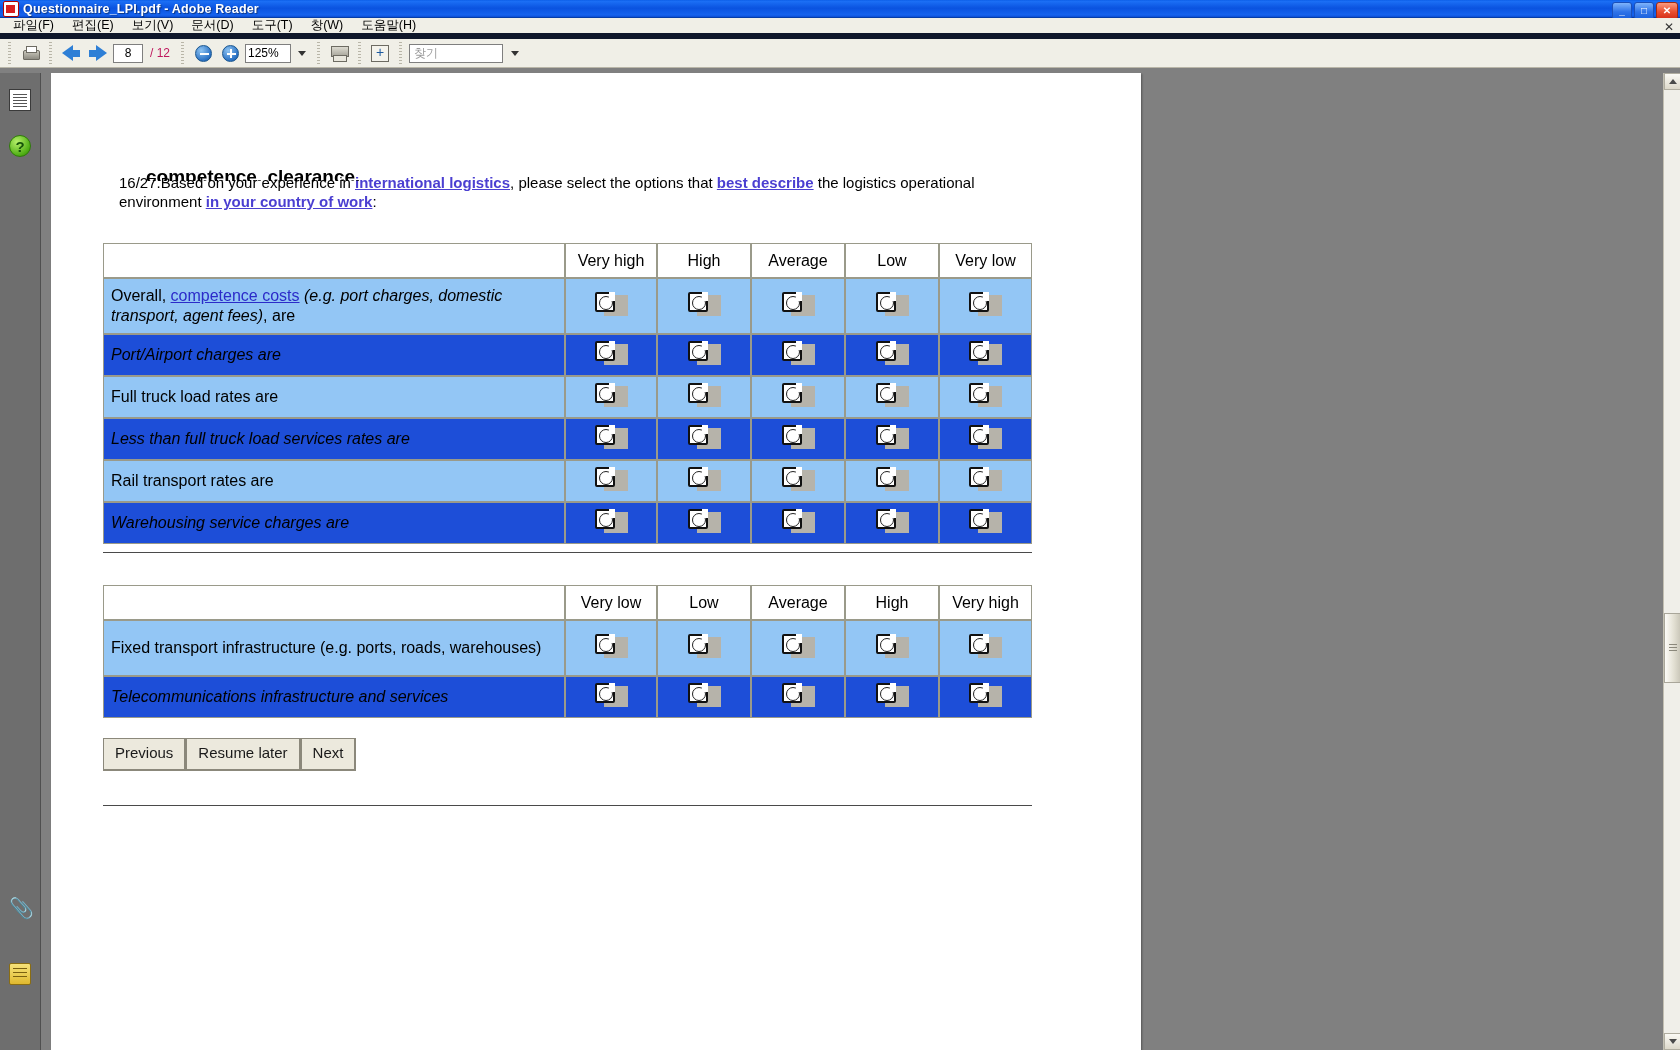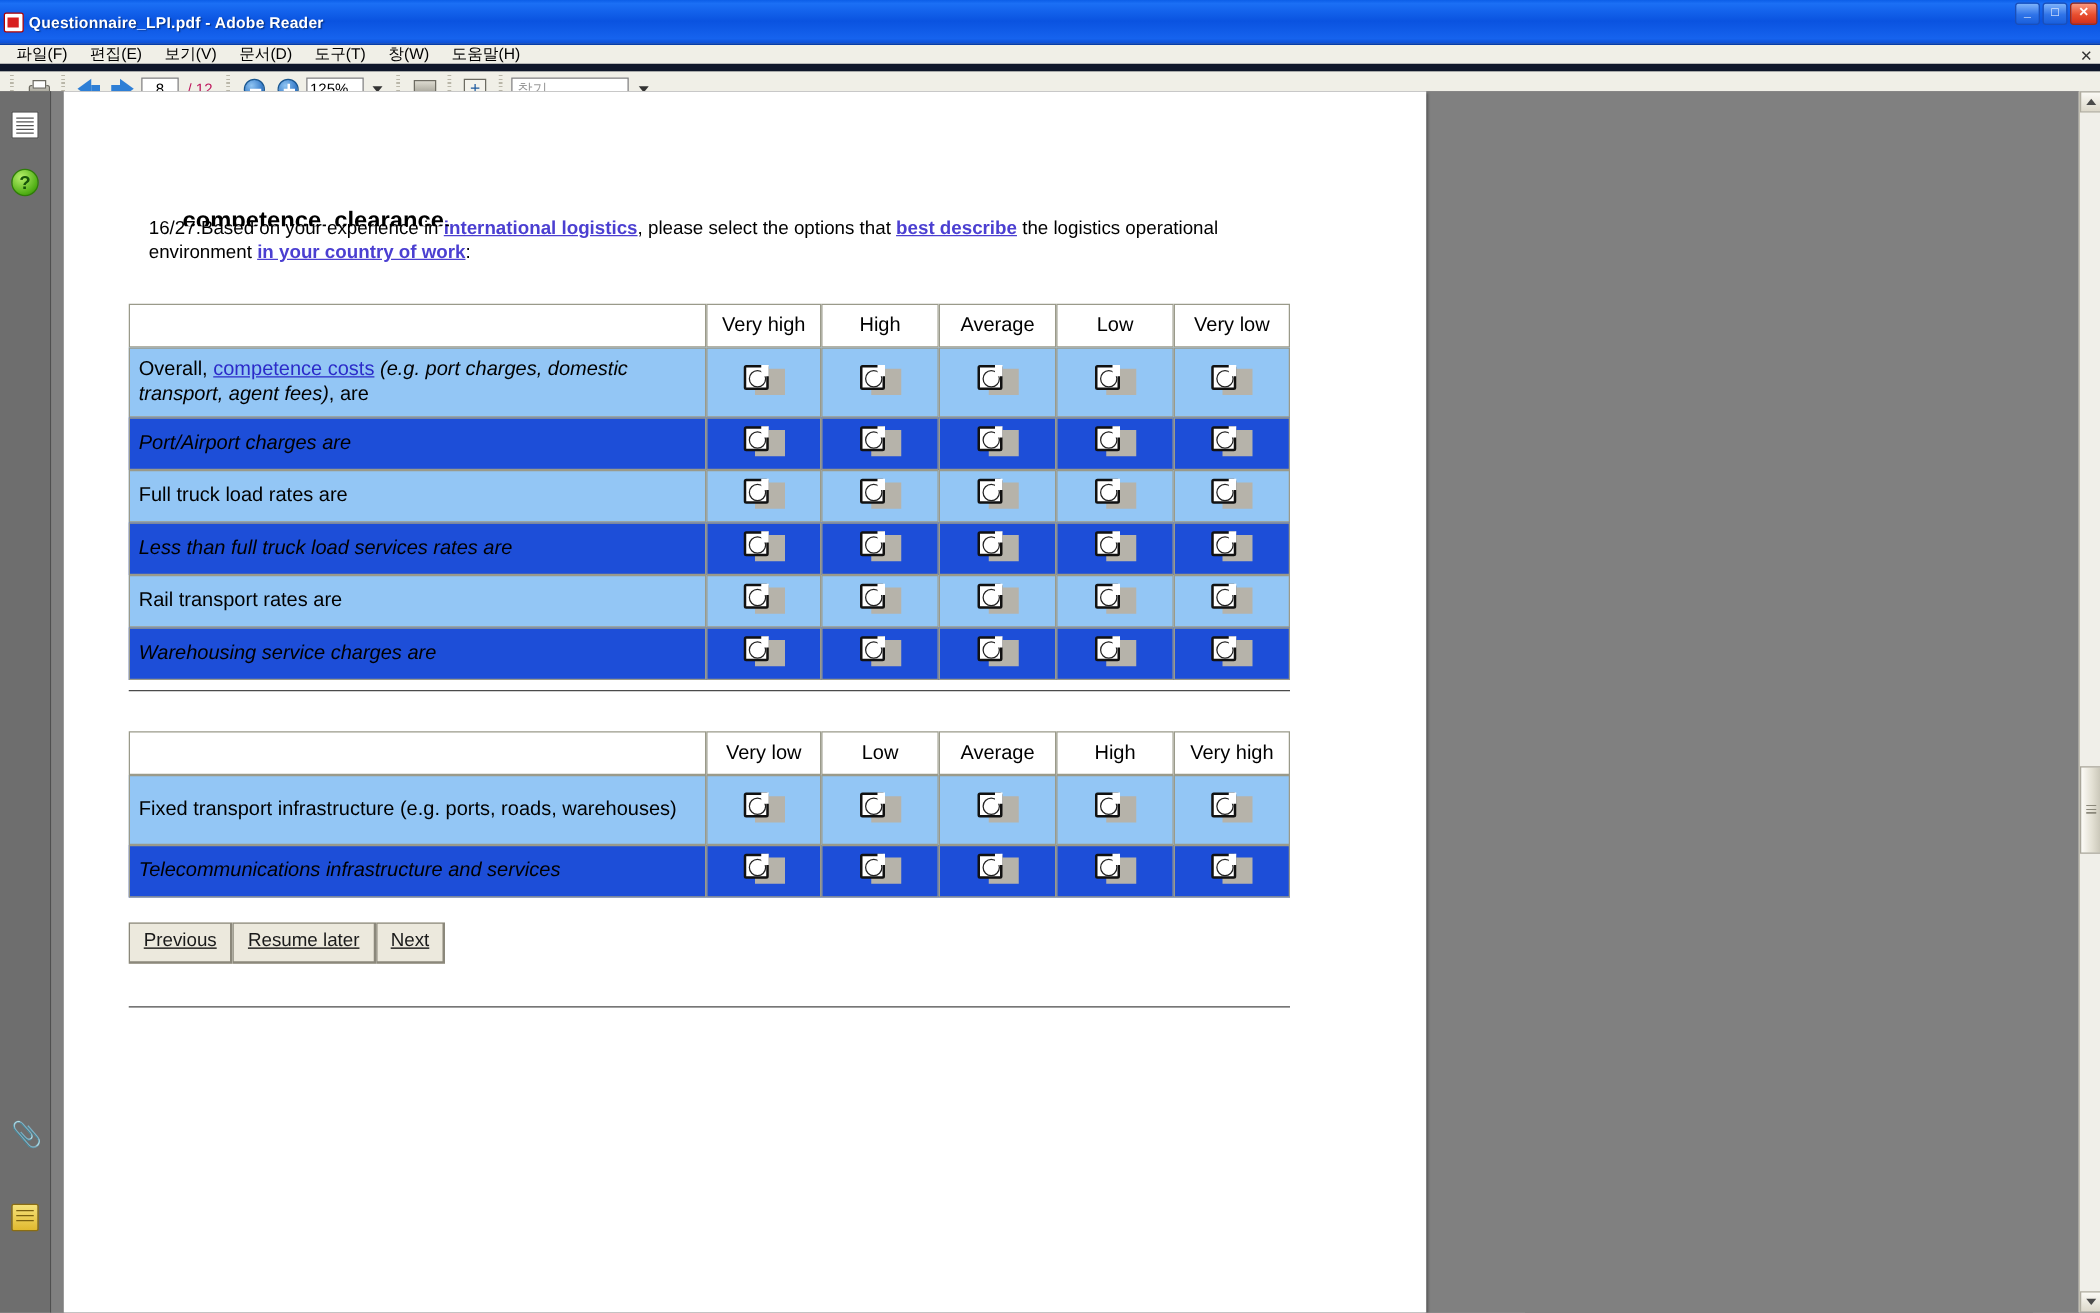--- a/index.html
+++ b/index.html
@@ -6,21 +6,21 @@
   html, body {
     margin: 0; padding: 0;
     width: 1680px; height: 1050px;
     overflow: hidden;
     font-family: "Liberation Sans", sans-serif;
     background: #808080;
   }
 
   
   #titlebar {
-    height: 36px;
+    height: 18px;
     background: linear-gradient(to bottom, #0c5ee8 0%, #1b6ff5 8%, #0a53e0 48%, #1663ee 88%, #0b4dd4 100%);
     display: flex; align-items: center;
     position: relative;
     border-bottom: 1px solid #053da8;
   }
   #titlebar .tb-icon {
     width: 16px; height: 16px; margin: 0 4px 0 3px;
     background: #ffffff;
     border: 1px solid #b00000;
     border-radius: 2px;
@@ -340,21 +340,21 @@
     background: #ffffff;
   }
 
   .divider {
     height: 1px; background: #4a4a4a;
     width: 929px;
     margin: 8px 0 0 0;
   }
 
   
-  .btnrow { display: flex; gap: 0; margin: 0; text-decoration: underline; }
+  .btnrow { display: flex; gap: 0; margin: 0; }
   .formbtn {
     background: #ece9dd;
     border: 1px solid #8b887b;
     border-right-width: 2px;
     border-bottom-width: 2px;
     font-size: 15px;
     color: #1a1a1a;
     padding: 6px 11px 7px 11px;
     line-height: 1.1;
     white-space: nowrap;

